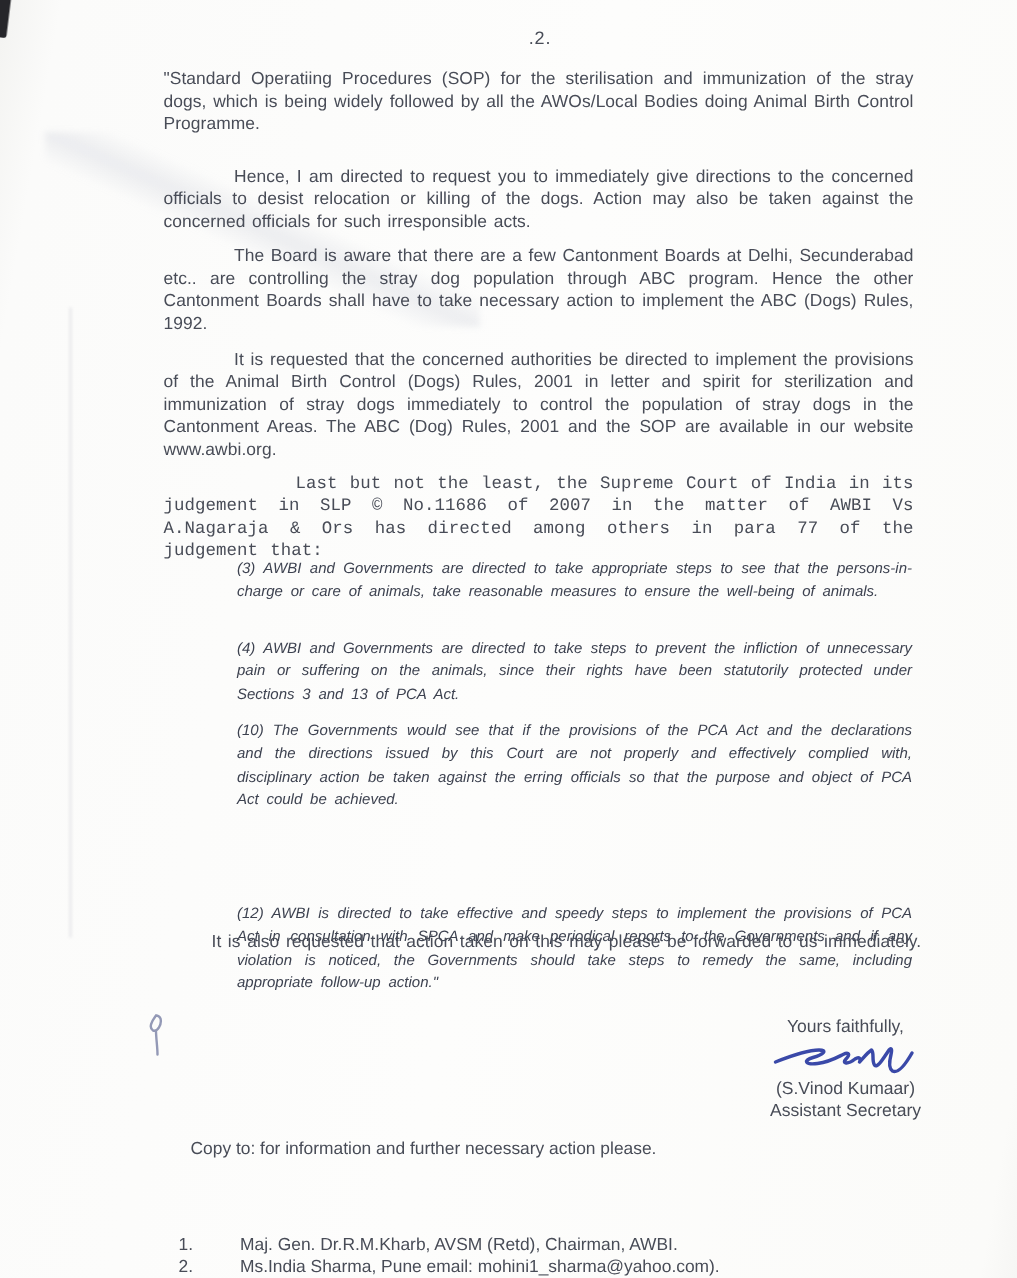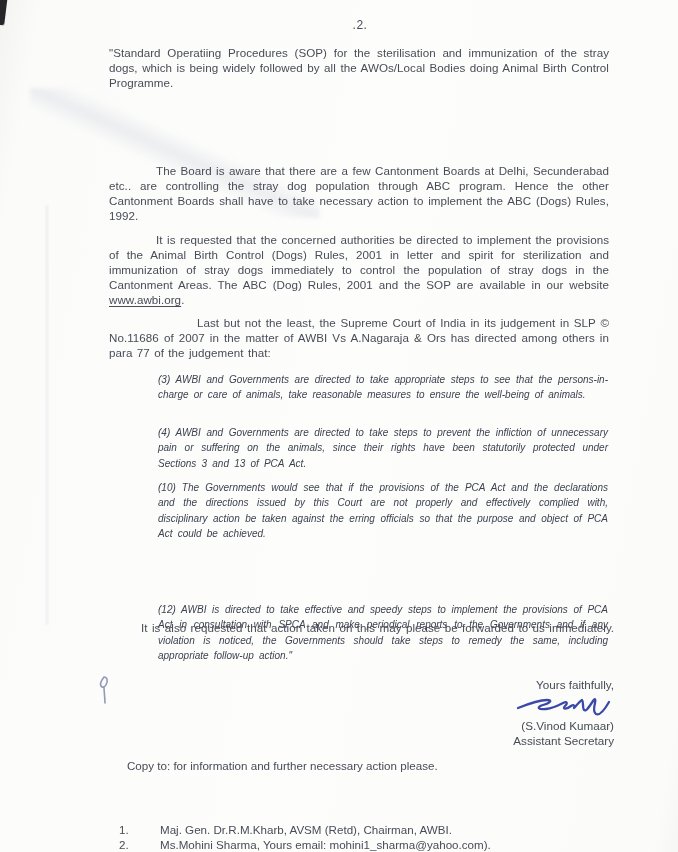--- a/index.html
+++ b/index.html
@@ -44,33 +44,33 @@
     text-align:center; font-size:12px; letter-spacing:0.5px;
   }
   .para {
     position:absolute; left:109px; width:500px;
     text-align:justify;
     font-size:11.6px; line-height:15px;
     letter-spacing:0.05px;
     word-spacing:1.1px;
   }
   .indent  { text-indent:47px; }
-  .indent-lg { text-indent:88px; }
+  .indent-lg { text-indent:88px;font-family:Liberation Mono, monospace; }
   .quote {
     position:absolute; left:158px; width:450px;
     text-align:justify;
     font-style:italic;
     font-size:10px; line-height:15.4px;
     color:#3d4250;
     word-spacing:2.4px;
   }
-  .link { text-decoration:underline; text-underline-offset:2px; }
+  .link { text-underline-offset:2px; }
   .closing {
     position:absolute; top:677px; right:64px;
-    text-align:right;
+    text-align:center;
     font-size:11.7px; line-height:15px;
   }
   .closing .sig-wrap { margin:1px 2px 0 0; height:25px; }
   .copy-heading {
     position:absolute; left:127px; top:759px;
     font-size:11.6px;
   }
   .copy-list {
     position:absolute; left:119px; top:782px;
     font-size:11.6px; line-height:15.4px;margin-top:40px;
@@ -83,20 +83,21 @@
 <div class="page">
 
   <div class="corner-mark"></div>
   <div class="smudge"></div>
   <div class="edge-streak"></div>
 
   <div class="pageno">.2.</div>
 
   <div class="para" style="top:45px;">"Standard Operatiing Procedures (SOP) for the sterilisation and immunization of the stray dogs, which is being widely followed by all the AWOs/Local Bodies doing Animal Birth Control Programme.</div>
 
+  <div class="para indent" style="top:110px;">Hence, I am directed to request you to immediately give directions to the concerned officials to desist relocation or killing of the dogs. Action may also be taken against the concerned officials for such irresponsible acts.</div>
 
   <div class="para indent" style="top:163px;">The Board is aware that there are a few Cantonment Boards at Delhi, Secunderabad etc.. are controlling the stray dog population through ABC program. Hence the other Cantonment Boards shall have to take necessary action to implement the ABC (Dogs) Rules, 1992.</div>
 
   <div class="para indent" style="top:232px;"><span>It is requested that the concerned authorities be directed to implement the provisions of the Animal Birth Control (Dogs) Rules, 2001 in letter and spirit for sterilization and immunization of stray dogs immediately to control the population of stray dogs in the Cantonment Areas. The ABC (Dog) Rules, 2001 and the SOP are available in our website </span><span class="link">www.awbi.org</span><span>.</span></div>
 
   <div class="para indent-lg" style="top:315px;">Last but not the least, the Supreme Court of India in its judgement in SLP © No.11686 of 2007 in the matter of AWBI Vs A.Nagaraja &amp; Ors has directed among others in para 77 of the judgement that:</div>
 
   <div class="quote" style="top:372px;">(3) AWBI and Governments are directed to take appropriate steps to see that the persons-in-charge or care of animals, take reasonable measures to ensure the well-being of animals.</div>
 
   <div class="quote" style="top:425px;">(4) AWBI and Governments are directed to take steps to prevent the infliction of unnecessary pain or suffering on the animals, since their rights have been statutorily protected under Sections 3 and 13 of PCA Act.</div>
@@ -124,17 +125,17 @@
     <div>Assistant Secretary</div>
   </div>
 
   <div class="copy-heading">Copy to: for information and further necessary action please.</div>
 
   <div class="copy-list">
     <div class="copy-row">
       <span class="num">1.</span><span>Maj. Gen. Dr.R.M.Kharb, AVSM (Retd), Chairman, AWBI.</span>
     </div>
     <div class="copy-row">
-      <span class="num">2.</span><span>Ms.Mohini Sharma, Yours email: mohini1_sharma@yahoo.com).</span>
+      <span class="num">2.</span><span>Ms.India Sharma, Pune email: mohini1_sharma@yahoo.com).</span>
     </div>
   </div>
 
 </div>
 
 </body></html>

